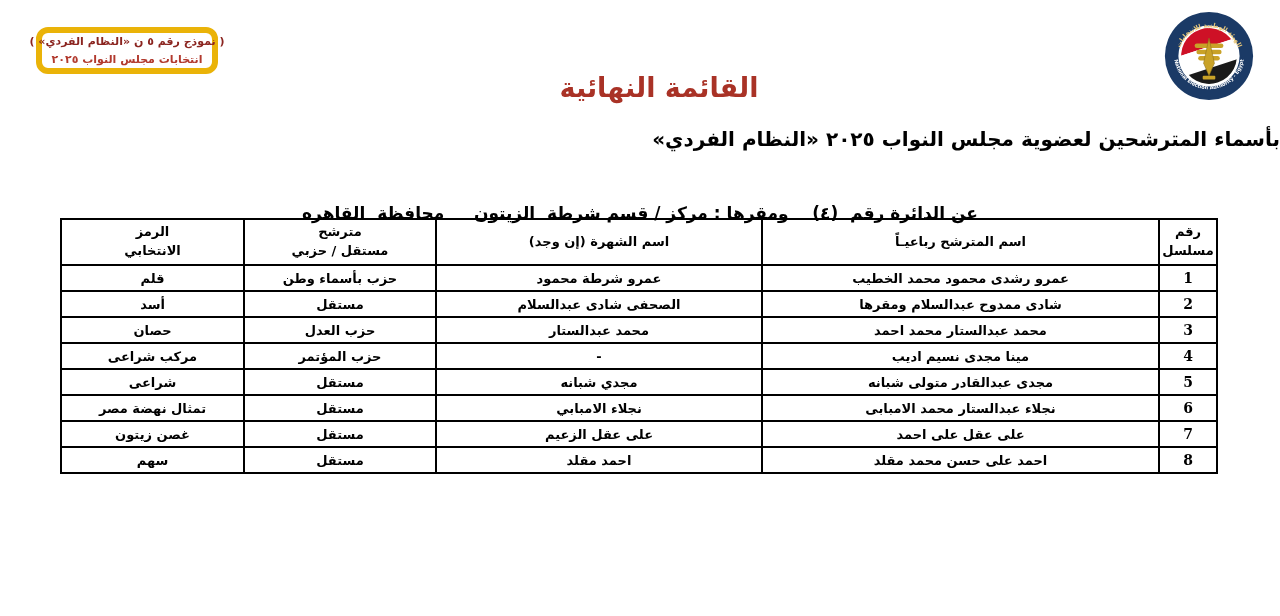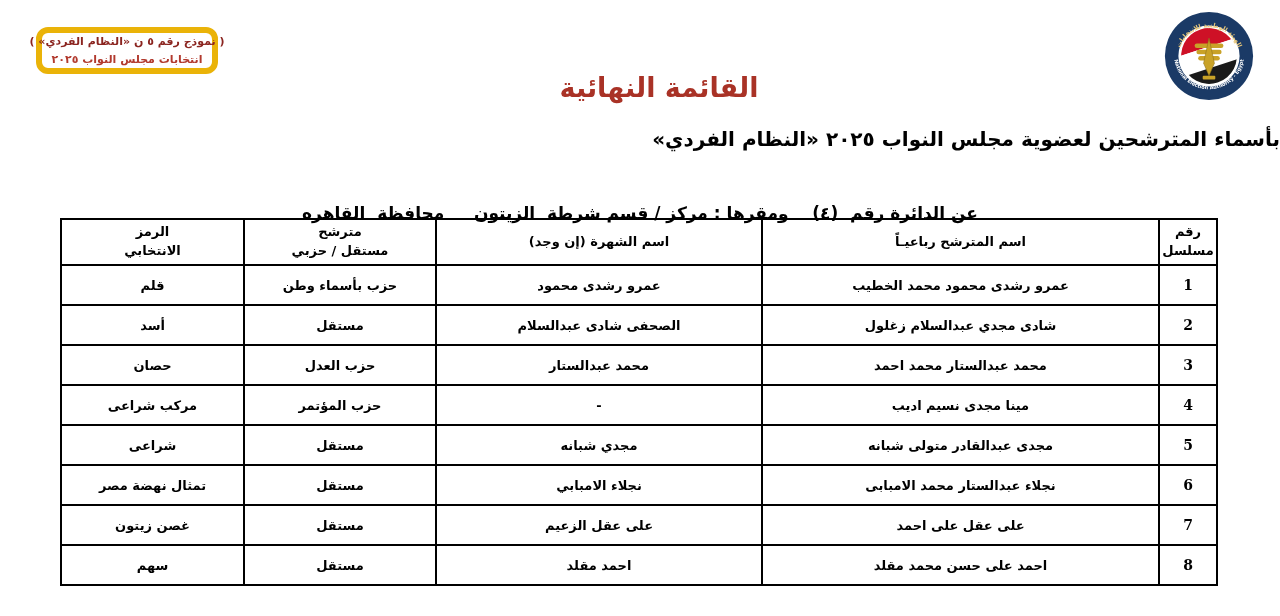--- a/index.html
+++ b/index.html
@@ -82,21 +82,21 @@
     color: #000;
     overflow: hidden;
   }
   .tbl th {
     height: 46px;
     font-size: 13px;
     white-space: pre-line;
     line-height: 1.45;
     font-weight: bold;
   }
-  .tbl td { height: 40px; font-size: 13px; }
+  .tbl td { height: 26px; font-size: 13px; }
   .col-serial { width: 58px; }
   .col-name   { width: 397px; }
   .col-fame   { width: 326px; }
   .col-party  { width: 192px; }
   .col-symbol { width: 183px; }
   td.serial-cell { font-size: 14px; font-family: "DejaVu Serif", serif; }
 </style>
 </head>
 <body>
 
@@ -161,27 +161,27 @@
           <th>مترشح
 مستقل / حزبي</th>
           <th>الرمز
 الانتخابي</th>
         </tr>
       </thead>
       <tbody>
         <tr>
           <td class="serial-cell">1</td>
           <td>عمرو رشدى محمود محمد الخطيب</td>
-          <td>عمرو رشدى محمود</td>
+          <td>عمرو شرطة محمود</td>
           <td>حزب بأسماء وطن</td>
           <td>قلم</td>
         </tr>
         <tr>
           <td class="serial-cell">2</td>
-          <td>شادى مجدي عبدالسلام زغلول</td>
+          <td>شادى ممدوح عبدالسلام ومقرها</td>
           <td>الصحفى شادى عبدالسلام</td>
           <td>مستقل</td>
           <td>أسد</td>
         </tr>
         <tr>
           <td class="serial-cell">3</td>
           <td>محمد عبدالستار محمد احمد</td>
           <td>محمد عبدالستار</td>
           <td>حزب العدل</td>
           <td>حصان</td>

